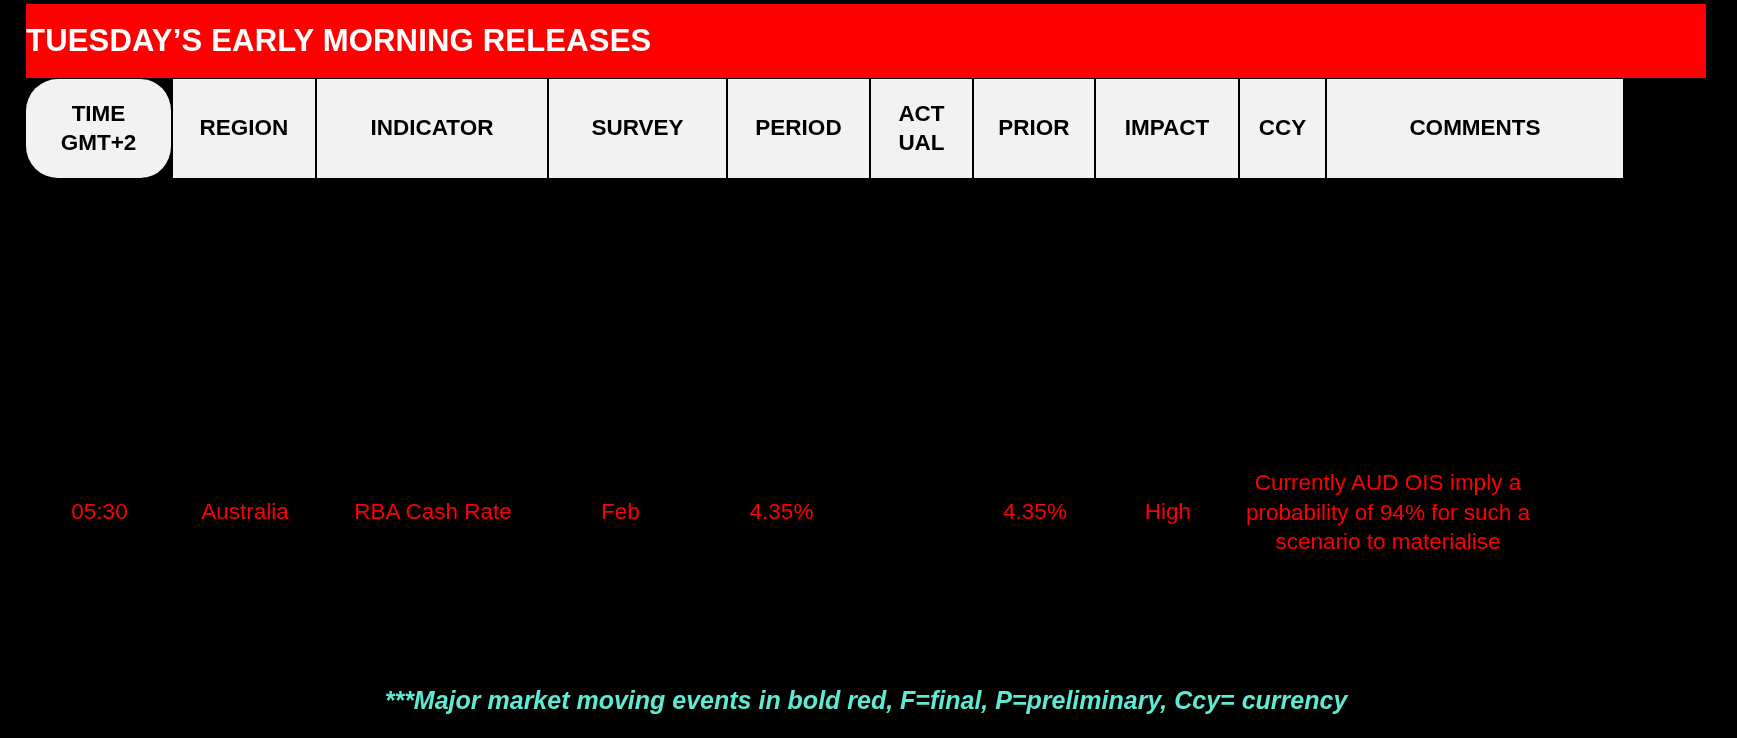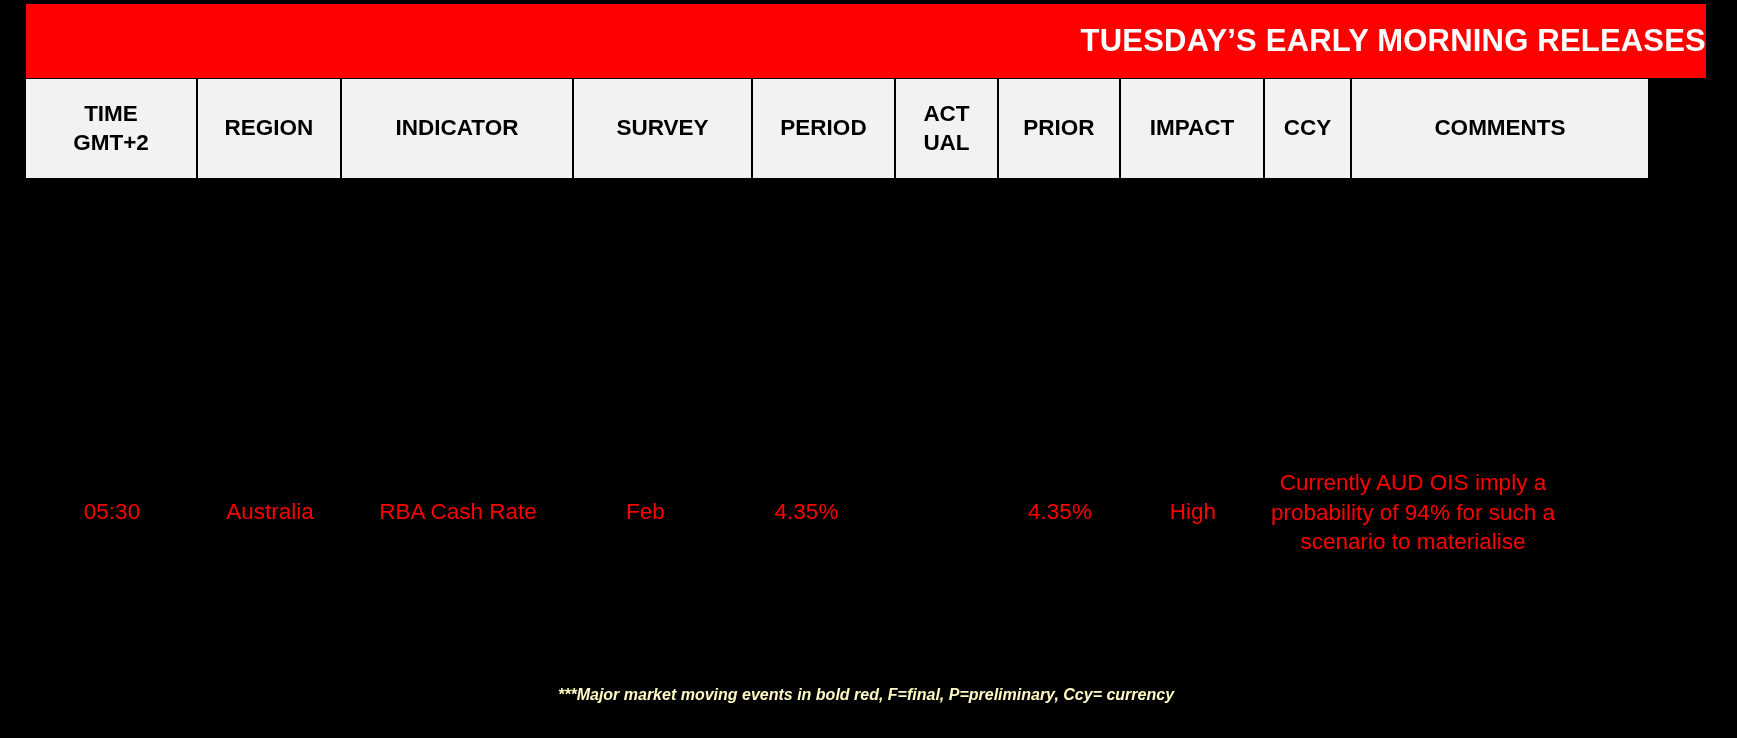--- a/index.html
+++ b/index.html
@@ -25,21 +25,21 @@
   
   .title-banner {
     position: absolute;
     left: 26px;
     top: 4px;
     width: 1680px;
     height: 74px;
     background: #FF0000;
     display: flex;
     align-items: center;
-    justify-content: flex-end;
+    justify-content: flex-start;
     box-sizing: border-box;
   }
   .title-banner .title-text {
     color: #FFFFFF;
     font-weight: bold;
     font-size: 31px;
     letter-spacing: 0.2px;
     white-space: nowrap;
     font-family: "Liberation Sans", sans-serif;
   }
@@ -102,42 +102,42 @@
     font-family: "Liberation Sans", sans-serif;
     padding: 0 4px;
     background: transparent;
   }
   .data-cell.comments {
     line-height: 1.32;
     font-size: 22.5px;
   }
 
   
-  .col-time     { width: 172px; }
+  .col-time     { width: 147px; border-radius: 32px; }
   .col-region   { width: 144px; }
   .col-indicator{ width: 232px; }
   .col-period   { width: 143px; }
   .col-survey   { width: 179px; }
   .col-actual   { width: 103px; }
   .col-prior    { width: 122px; }
   .col-impact   { width: 144px; }
   .col-ccy      { width: 87px; }
   .col-comments { width: 296px; }
 
   
   .footnote {
     position: absolute;
     left: 26px;
     top: 686px;
     width: 1680px;
     text-align: center;
-    color: #fef9c3;
+    color: #5eead4;
     font-weight: bold;
     font-style: italic;
-    font-size: 16px;
+    font-size: 25px;
     white-space: nowrap;
     font-family: "Liberation Sans", sans-serif;
   }
 </style>
 </head>
 <body>
 
 <div class="page">
 
   <div class="title-banner">

